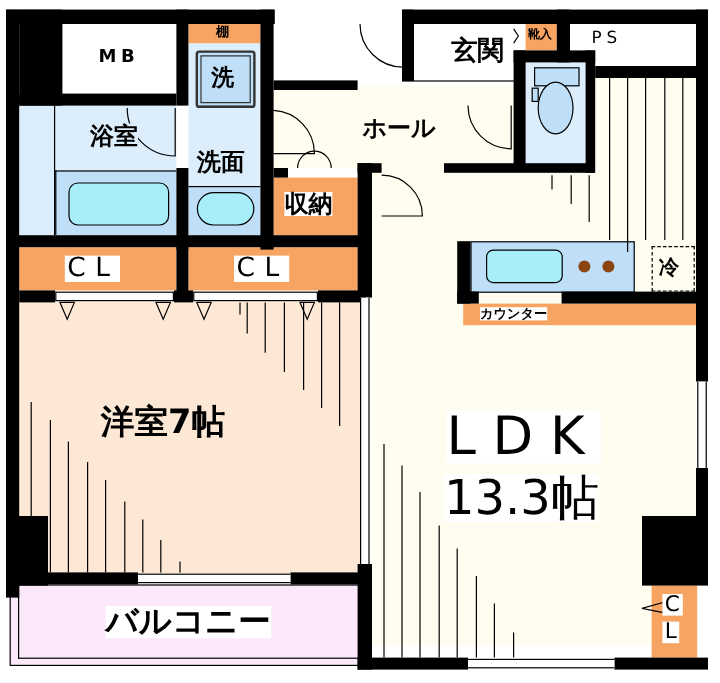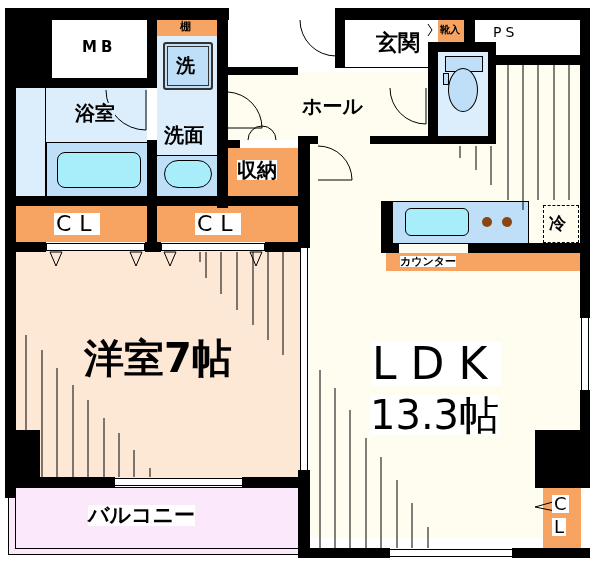--- a/index.html
+++ b/index.html
@@ -159,20 +159,20 @@
 <div class="lbl" style="left:176px;top:56px;font-size:19px;background:#BFDFF8;">洗</div>
 <div class="lbl" style="left:75px;top:103px;font-size:20px;background:#DCEEFC;">浴室</div>
 <div class="lbl" style="left:164px;top:125px;font-size:20px;background:#DCEEFC;">洗面</div>
 <div class="lbl" style="left:237px;top:160px;font-size:20px;">収納</div>
 <div class="lbl" style="left:360px;top:32px;font-size:22px;margin-left:16px;">玄関</div>
 <div class="lbl" style="left:440px;top:25px;font-size:10px;background:transparent;text-align:center;">靴入</div>
 <div class="lbl" style="left:493px;top:25px;font-size:14px;letter-spacing:4px;font-weight:normal;text-align:center;">PS</div>
 <div class="lbl" style="left:302px;top:96px;font-size:20px;background:#FFFDF0;">ホール</div>
 <div class="lbl" style="left:54px;top:213px;font-size:22px;letter-spacing:8px;font-weight:normal;padding-left:2px;">CL</div>
 <div class="lbl" style="left:195px;top:213px;font-size:22px;letter-spacing:8px;font-weight:normal;padding-left:2px;">CL</div>
-<div class="lbl" style="left:84px;top:338px;font-size:40px;background:#FDE8D6;">洋室7帖</div>
+<div class="lbl" style="left:84px;top:338px;font-size:28px;background:#FDE8D6;">洋室7帖</div>
 <div class="lbl" style="left:549px;top:215px;font-size:17px;background:transparent;">冷</div>
 <div class="lbl" style="left:400px;top:256px;font-size:11px;font-weight:bold;">カウンター</div>
 <div class="lbl" style="left:372px;top:342px;font-size:44px;letter-spacing:14px;font-weight:normal;">LDK</div>
 <div class="lbl" style="left:370px;top:395px;font-size:40px;font-weight:normal;">13.3帖</div>
-<div class="lbl" style="left:88px;top:505px;font-size:21px;">バルコニー</div>
+<div class="lbl" style="left:88px;top:505px;font-size:27px;">バルコニー</div>
 <div class="lbl" style="left:552px;top:495px;font-size:18px;font-weight:normal;padding:0 2px;">C</div>
 <div class="lbl" style="left:552px;top:518px;font-size:18px;font-weight:normal;padding:0 2px;">L</div>
 
 </body></html>

